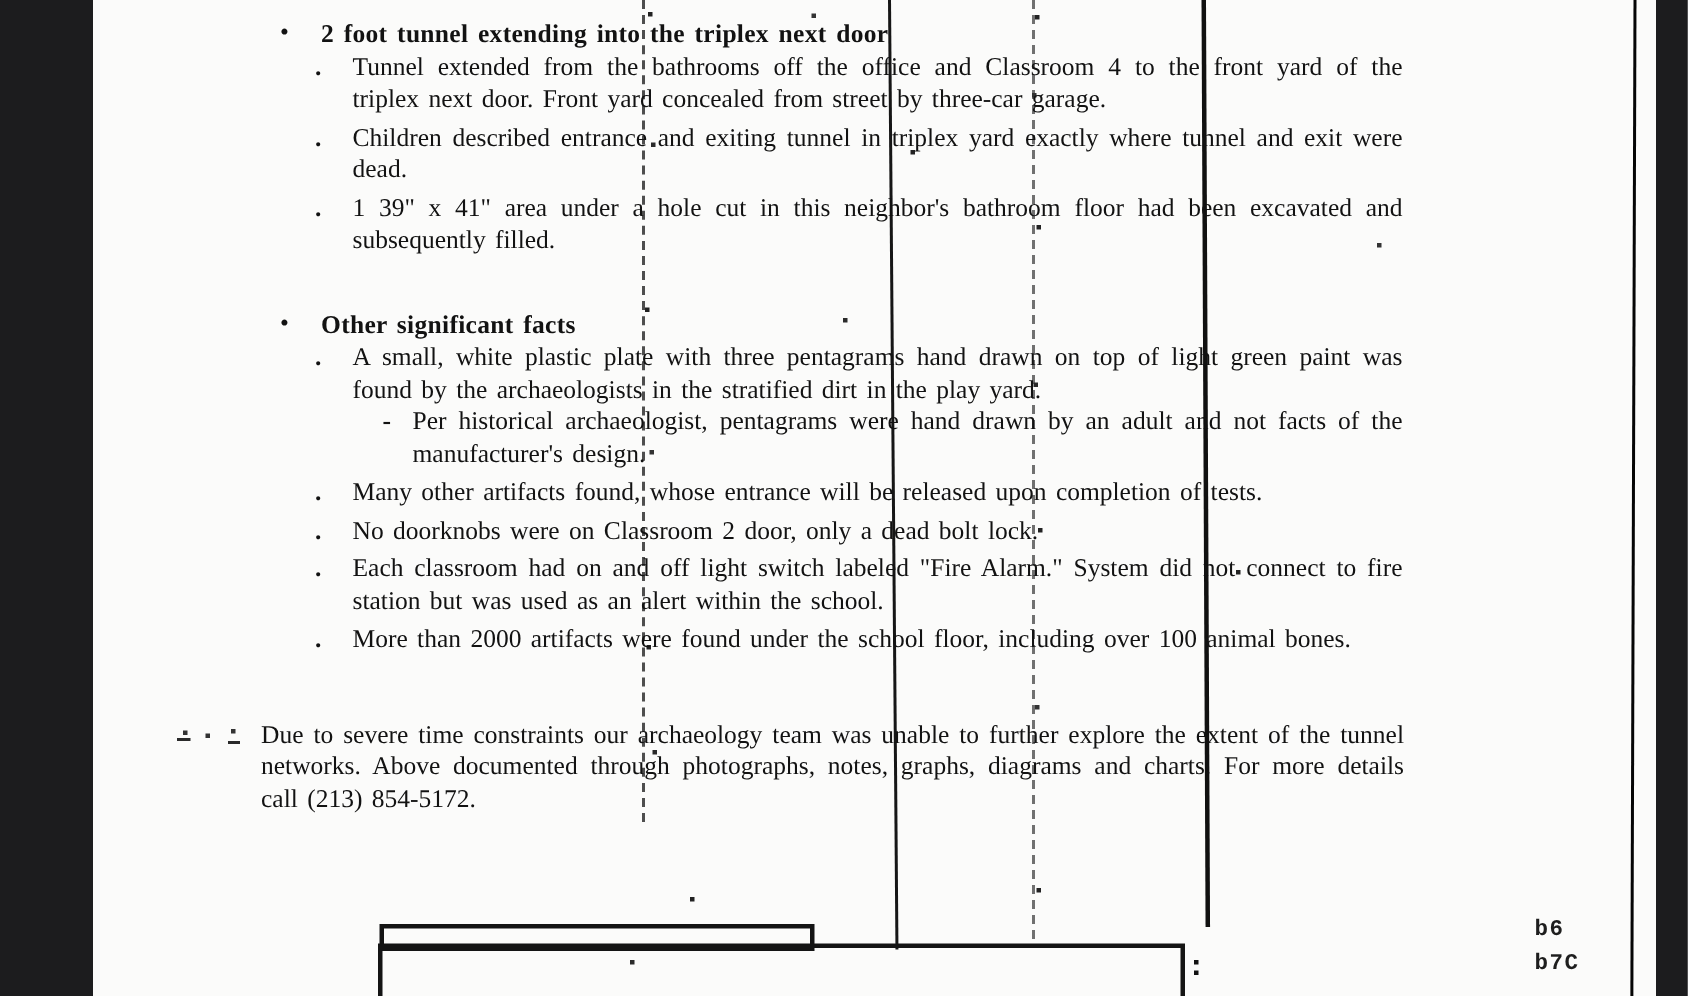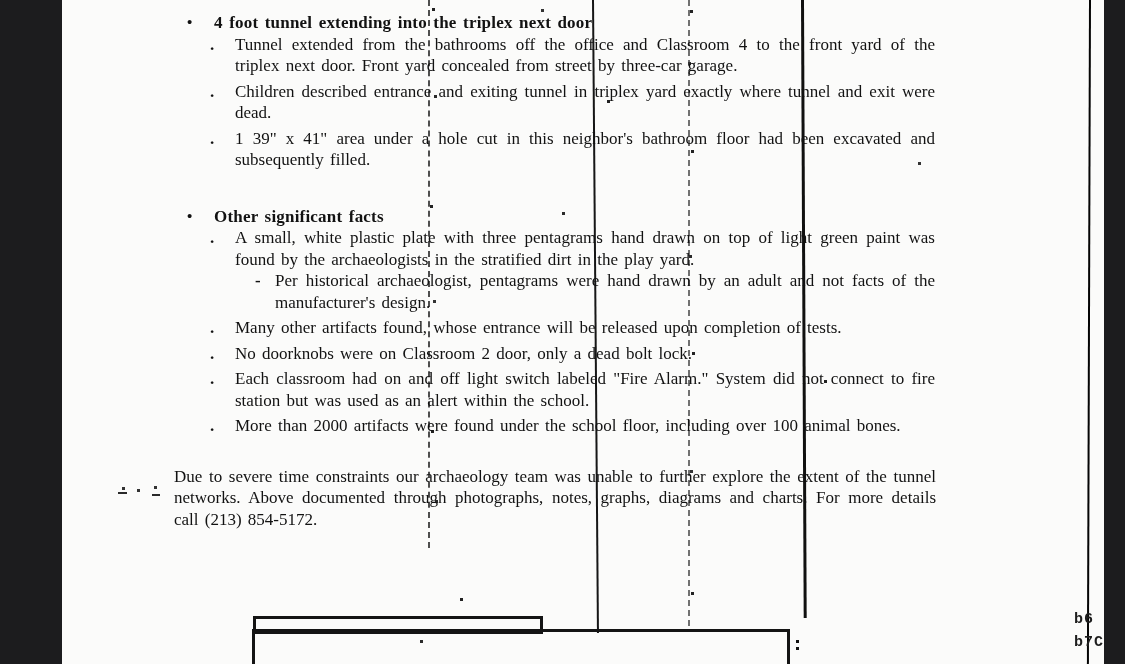--- a/index.html
+++ b/index.html
@@ -33,32 +33,32 @@
   .brow{display:flex;align-items:flex-start;}
   .glyph{flex:0 0 auto;text-align:left;}
   .g1{width:27px;padding-left:4px;font-weight:bold;font-size:15px;}
   .g2{width:25px;margin-left:27px;font-weight:bold;}
   .g3{width:20px;margin-left:72px;font-weight:bold;}
   .btext{flex:1 1 auto;text-align:justify;}
   .heading{font-weight:bold;letter-spacing:.2px;}
   .item{margin-top:4px;}
   .section{margin-top:35px;}
   .closing{
-    margin-top:29px;margin-left:-9px;width:762px;
+    margin-top:42px;margin-left:-9px;width:762px;
     text-align:justify;
   }
 
   
   .box{position:absolute;border:3px solid #141414;background:transparent;}
   .box-small{left:191px;top:616px;width:284px;height:12px;}
   .box-large{left:190px;top:629px;width:532px;height:48px;}
 
   
   .codes{
-    position:absolute;left:1012px;top:608px;
+    position:absolute;left:961px;top:608px;
     font-family:"Liberation Mono", monospace;font-weight:bold;
     font-size:15px;line-height:23px;color:#1e1e1e;letter-spacing:1px;
   }
 
   
   .noise{position:absolute;left:0;top:0;width:3px;height:3px;background:transparent;
     box-shadow:
       370px 8px 0 0 #222, 372px 95px 0 0 #2a2a2a, 368px 205px 0 0 #222,
       371px 300px 0 0 #333, 369px 430px 0 0 #222, 373px 500px 0 0 #2a2a2a,
       628px 10px 0 0 #222, 626px 62px 0 0 #333, 629px 150px 0 0 #222,
@@ -84,21 +84,21 @@
   <div class="vline vline-d"></div>
   <div class="vline vline-edge"></div>
   <div class="noise"></div>
   <div class="dash-mark" style="left:56px;top:492px;width:9px;height:2px;"></div>
   <div class="dash-mark" style="left:90px;top:494px;width:8px;height:2px;"></div>
 
   <div class="content">
 
     <div class="brow">
       <span class="glyph g1">•</span>
-      <span class="btext heading">4 foot tunnel extending into the triplex next door</span>
+      <span class="btext heading">2 foot tunnel extending into the triplex next door</span>
     </div>
 
     <div class="brow">
       <span class="glyph g2">.</span>
       <span class="btext">Tunnel extended from the bathrooms off the office and Classroom 4 to the front yard of the triplex next door.  Front yard concealed from street by three-car garage.</span>
     </div>
     <div class="brow item">
       <span class="glyph g2">.</span>
       <span class="btext">Children described entrance and exiting tunnel in triplex yard exactly where tunnel and exit were dead.</span>
     </div>

